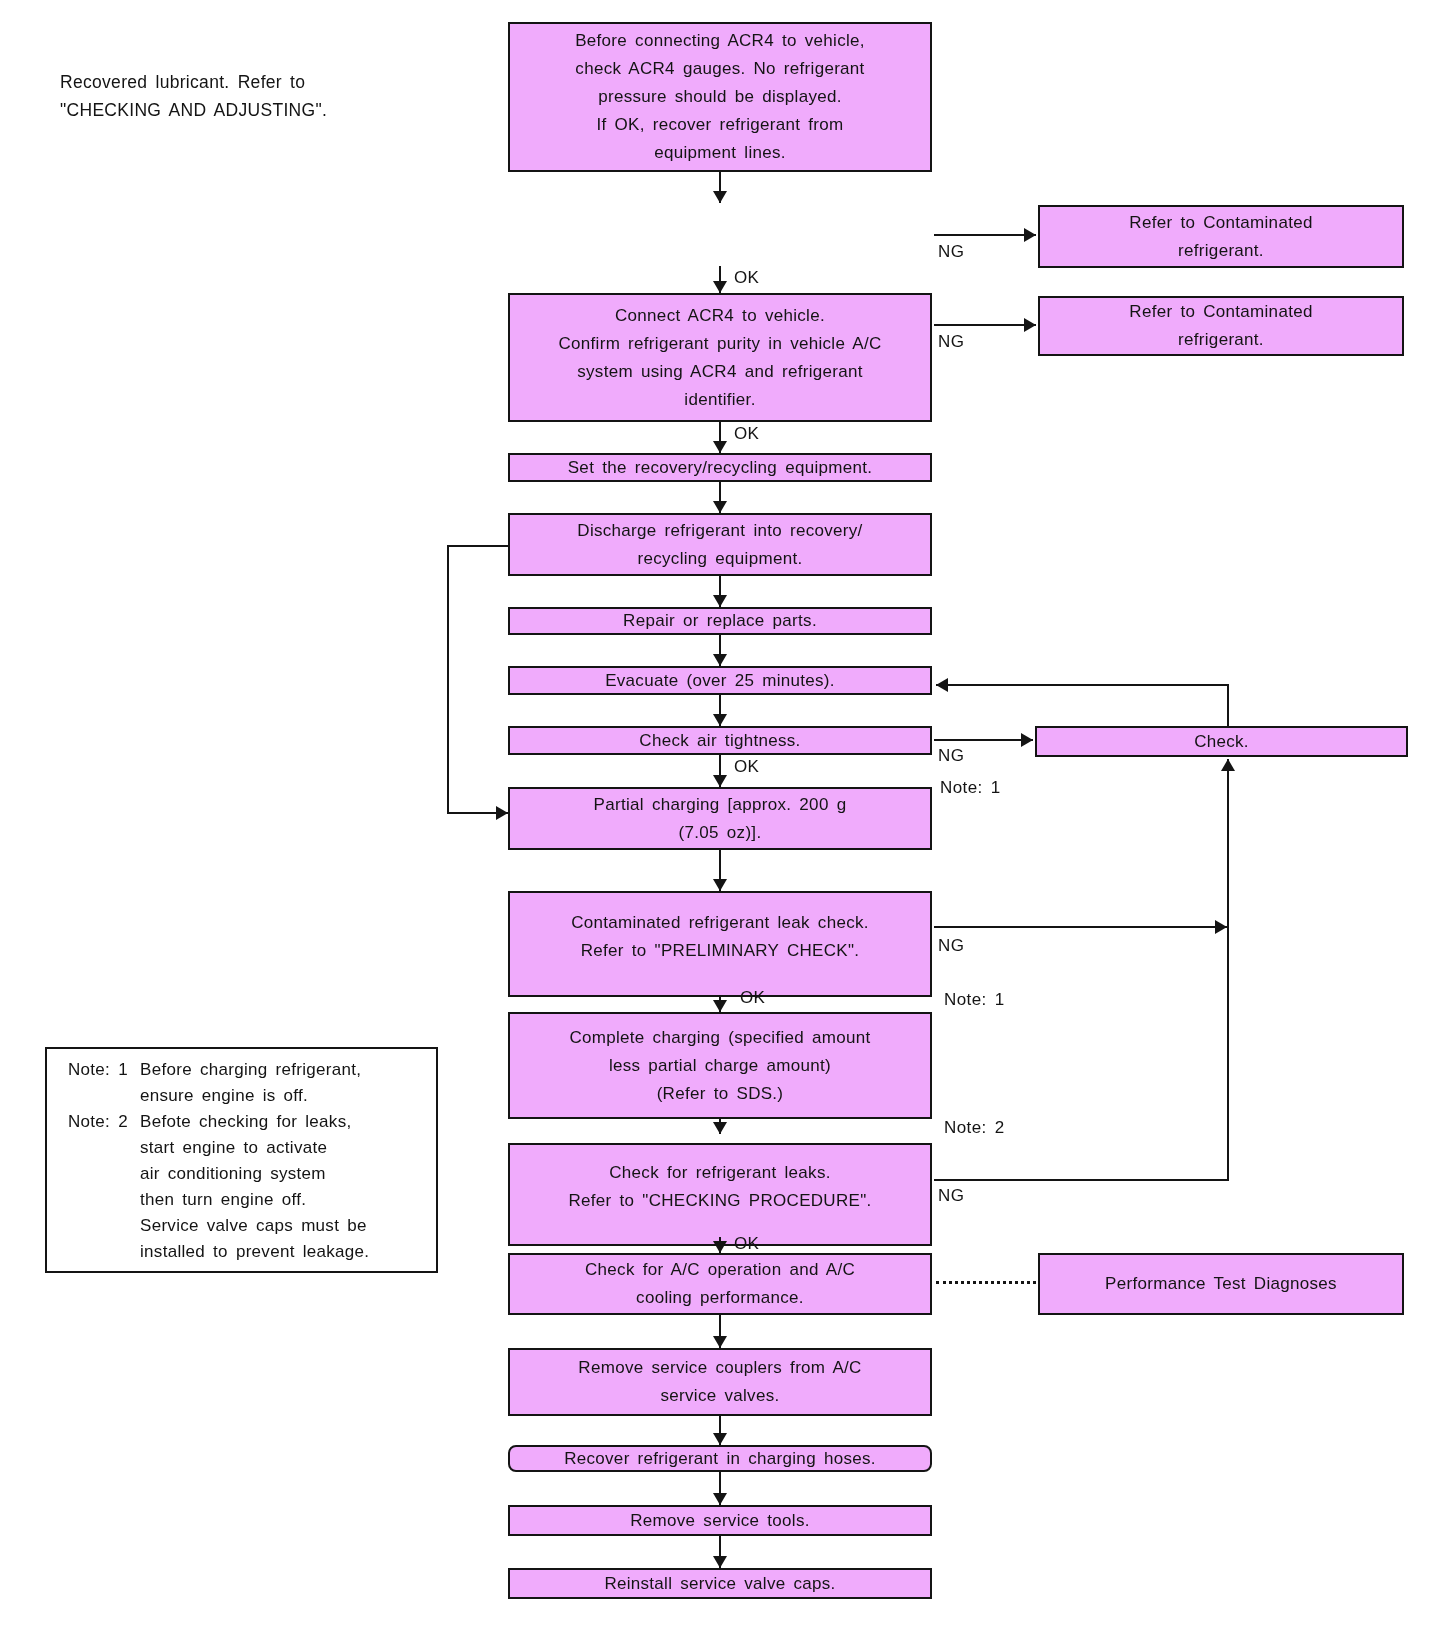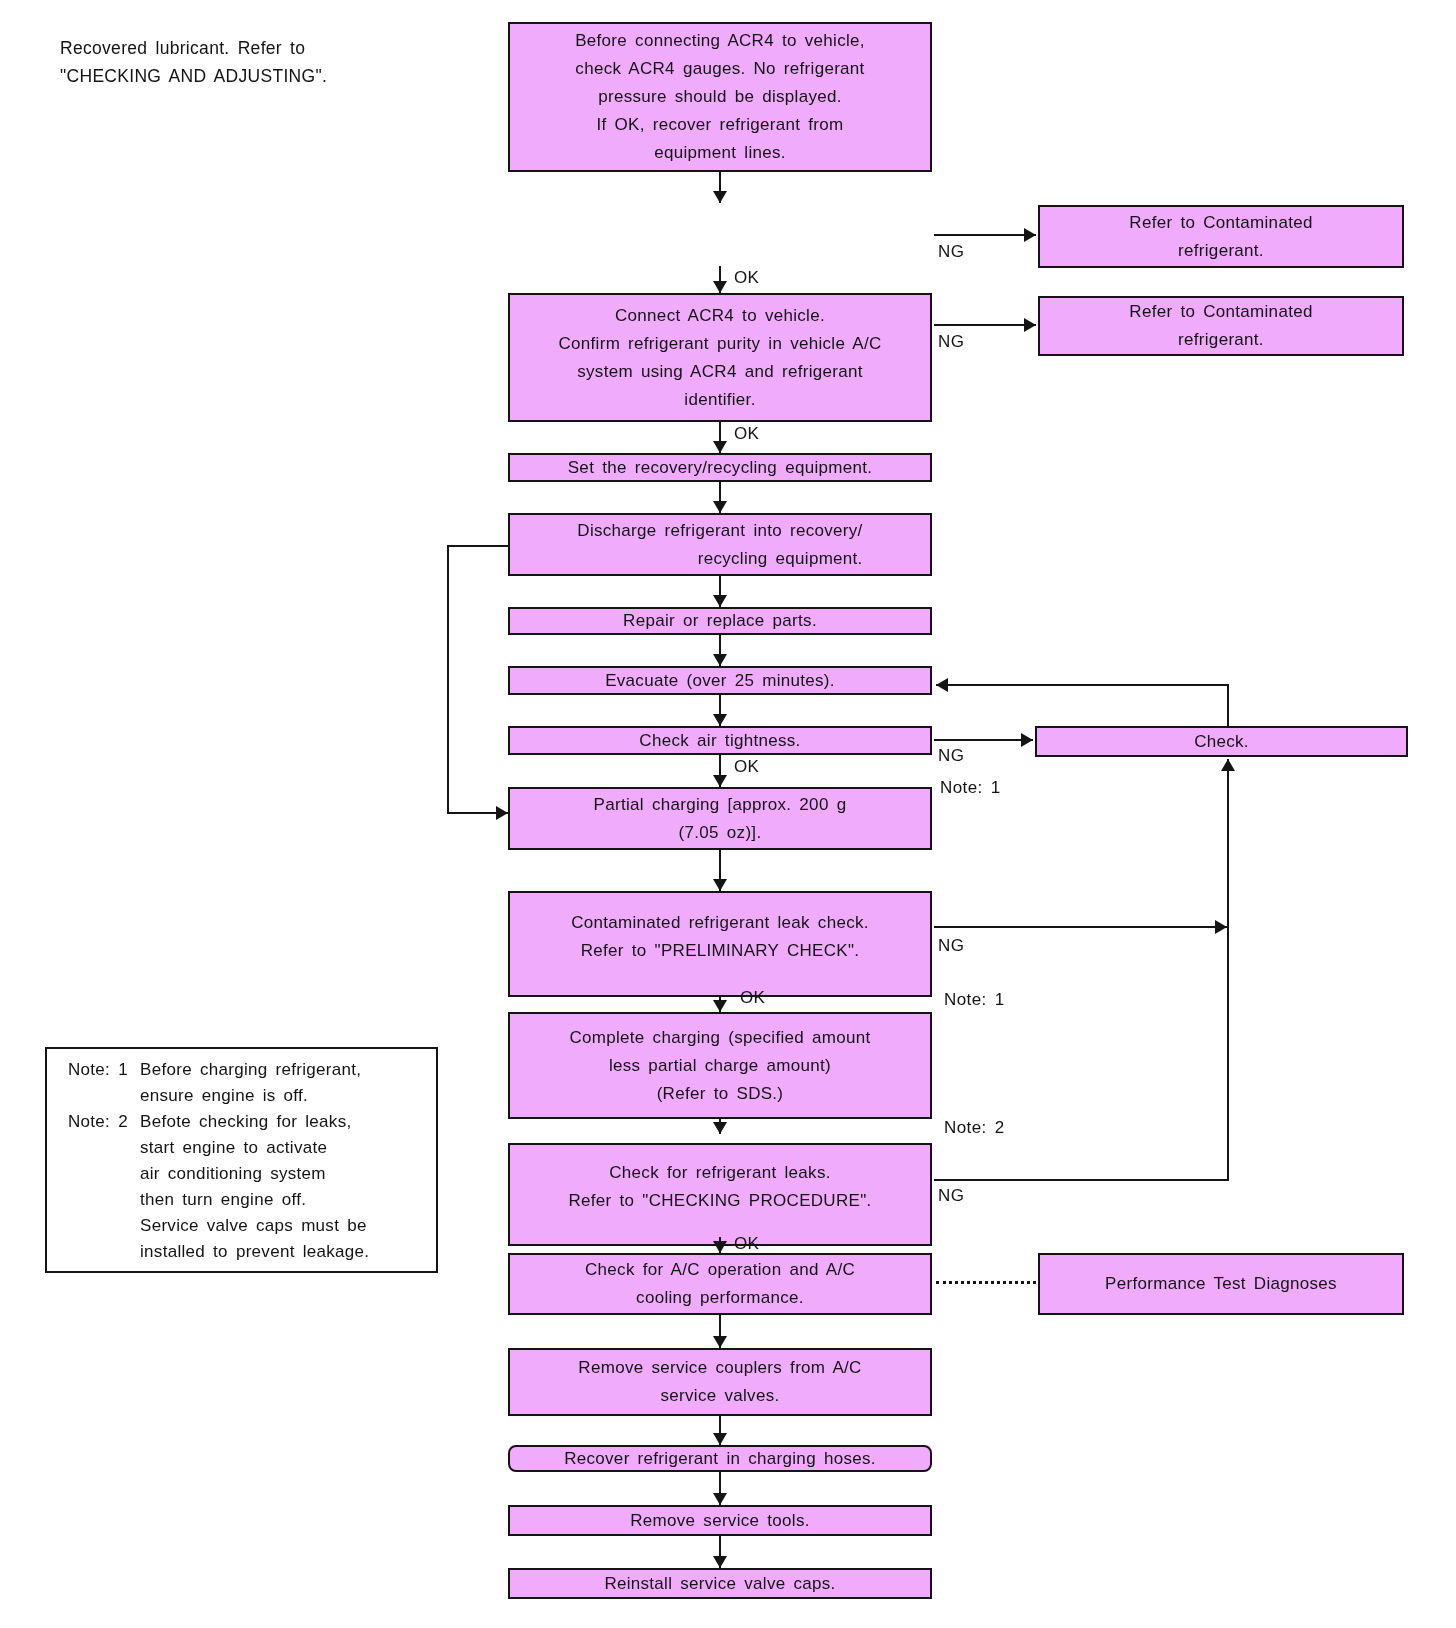--- a/index.html
+++ b/index.html
@@ -11,21 +11,21 @@
   .node{
     position:absolute;border:2px solid #141414;background:#f0abfc;
     display:flex;align-items:center;justify-content:center;
     text-align:center;white-space:pre-line;
     font-size:17px;line-height:28px;letter-spacing:.3px;word-spacing:3px;
     box-sizing:border-box;
   }
   .node.top-align{align-items:flex-start;}
   .free-text{
     position:absolute;white-space:pre-line;font-size:17.5px;line-height:28px;
-    letter-spacing:.3px;word-spacing:3px;
+    letter-spacing:.3px;word-spacing:3px;margin-top:34px;
   }
   .edge-label{
     position:absolute;font-size:17px;letter-spacing:.4px;word-spacing:3px;white-space:nowrap;
   }
   .arrow-down{position:absolute;width:2px;background:#141414;}
   .arrow-down::after{
     content:"";position:absolute;left:-6px;bottom:0;width:0;height:0;
     border-left:7px solid transparent;border-right:7px solid transparent;
     border-top:12px solid #141414;
   }
@@ -68,21 +68,21 @@
   <div class="node" style="left:508px;top:22px;width:424px;height:150px;">Before connecting ACR4 to vehicle,
 check ACR4 gauges. No refrigerant
 pressure should be displayed.
 If OK, recover refrigerant from
 equipment lines.</div>
   <div class="node" style="left:508px;top:293px;width:424px;height:129px;">Connect ACR4 to vehicle.
 Confirm refrigerant purity in vehicle A/C
 system using ACR4 and refrigerant
 identifier.</div>
   <div class="node" style="left:508px;top:453px;width:424px;height:29px;">Set the recovery/recycling equipment.</div>
-  <div class="node" style="left:508px;top:513px;width:424px;height:63px;text-align:right;">Discharge refrigerant into recovery/
+  <div class="node" style="left:508px;top:513px;width:424px;height:63px;">Discharge refrigerant into recovery/
 recycling equipment.</div>
   <div class="node" style="left:508px;top:607px;width:424px;height:28px;">Repair or replace parts.</div>
   <div class="node" style="left:508px;top:666px;width:424px;height:29px;">Evacuate (over 25 minutes).</div>
   <div class="node" style="left:508px;top:726px;width:424px;height:29px;">Check air tightness.</div>
   <div class="node" style="left:508px;top:787px;width:424px;height:63px;">Partial charging [approx. 200 g
 (7.05 oz)].</div>
   <div class="node top-align" style="left:508px;top:891px;width:424px;height:106px;padding-top:16px;">Contaminated refrigerant leak check.
 Refer to "PRELIMINARY CHECK".</div>
   <div class="node" style="left:508px;top:1012px;width:424px;height:107px;">Complete charging (specified amount
 less partial charge amount)

